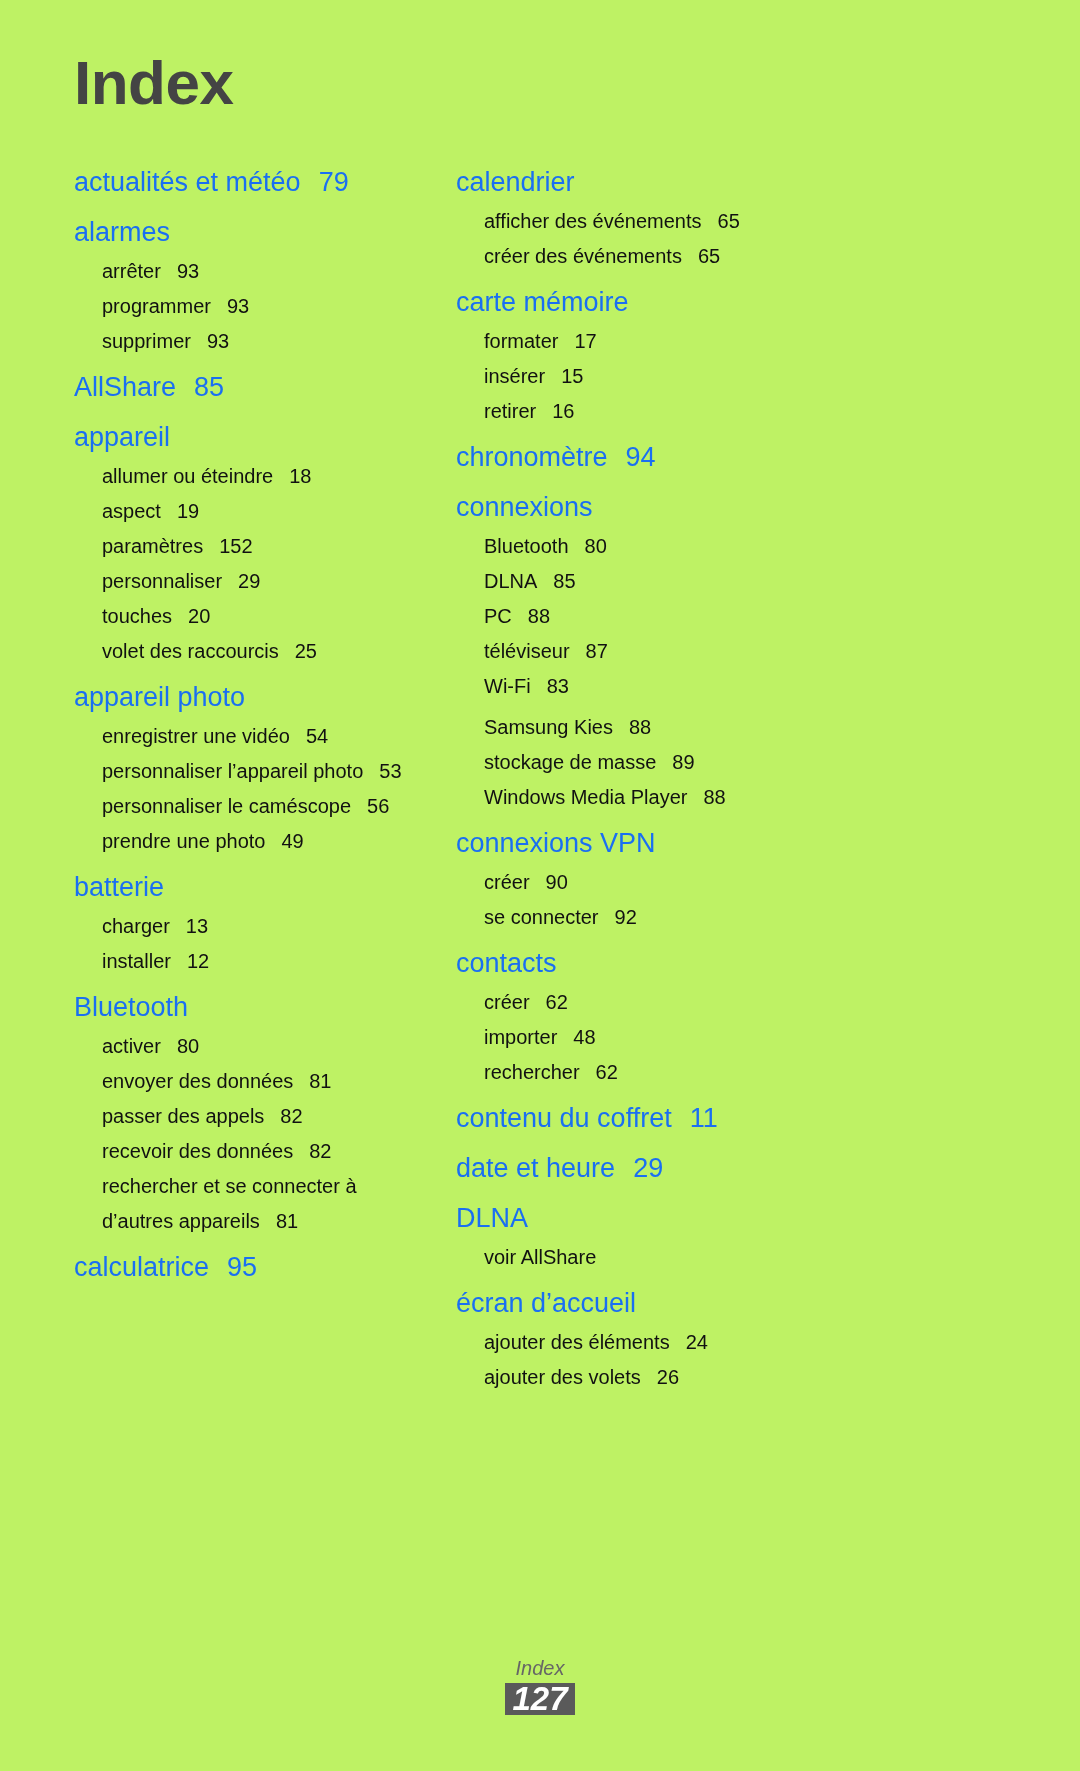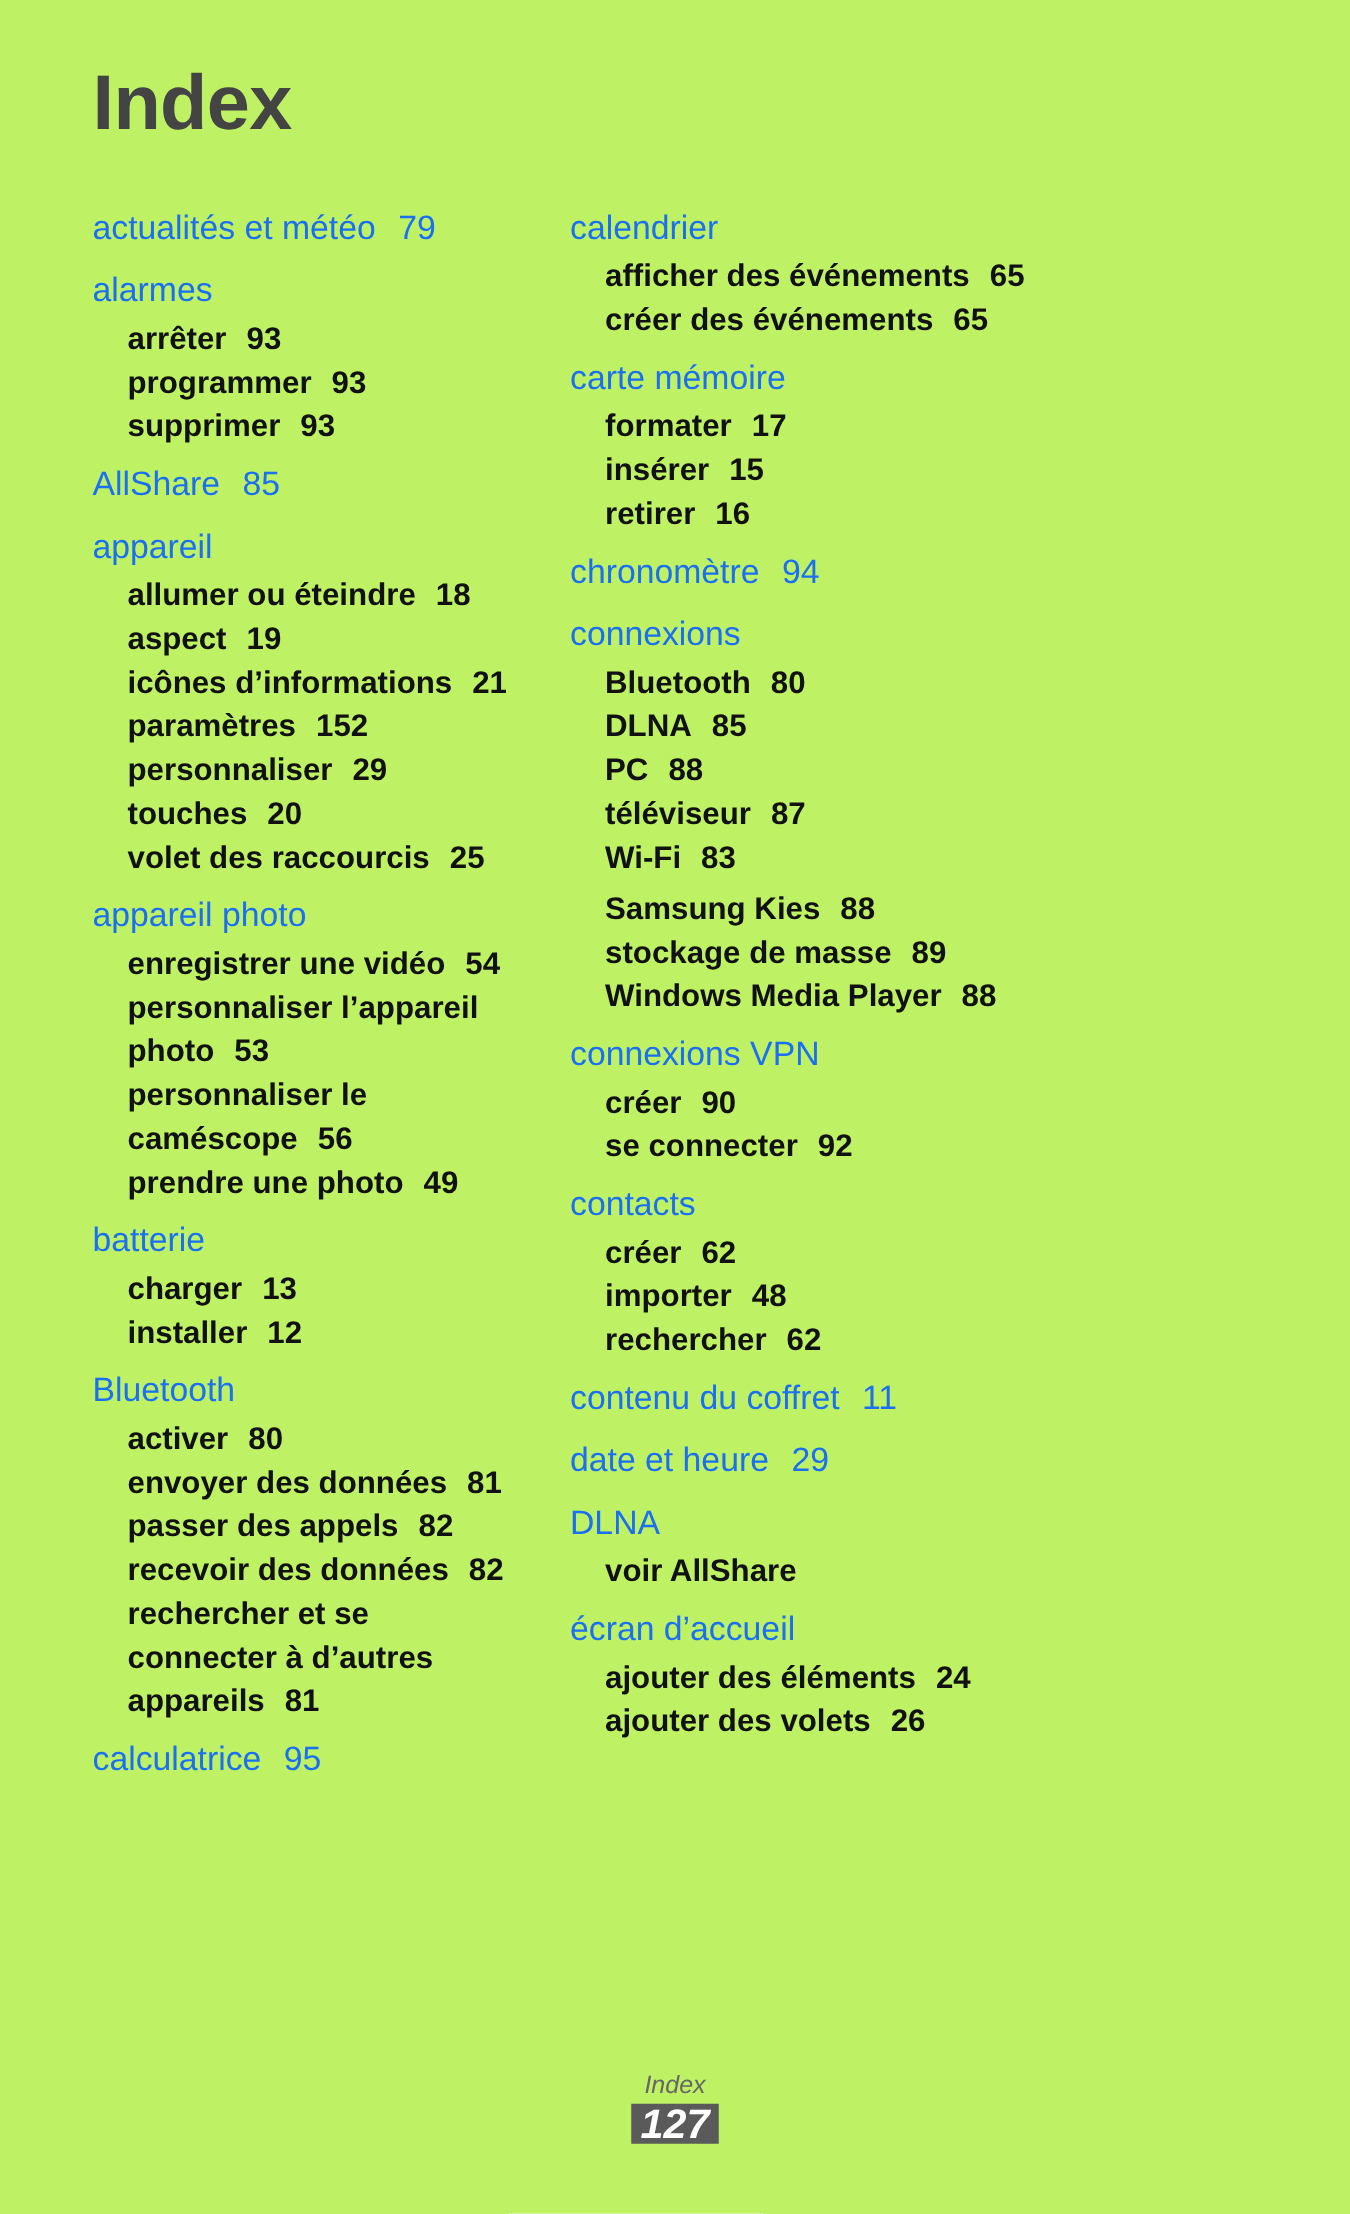--- a/index.html
+++ b/index.html
@@ -55,25 +55,24 @@
     color: #1a6ff2;
     font-size: 27px;
     line-height: 44px;
     white-space: nowrap;
   }
   .heading .pg {
     margin-left: 18px;
   }
   .sub {
     color: #111111;
-    font-size: 25px;
+    font-size: 20px;
     line-height: 35px;
     padding-left: 28px;
     white-space: nowrap;
-    font-weight: bold;
   }
   .sub .pg {
     margin-left: 16px;
   }
   .sub.wrap {
     white-space: normal;
   }
   .footer {
     position: absolute;
     left: 0;
@@ -121,21 +120,20 @@
           <div class="sub"><span>programmer</span><span class="pg">93</span></div>
           <div class="sub"><span>supprimer</span><span class="pg">93</span></div>
         </div>
         <div class="entry-group">
           <div class="heading"><span>AllShare</span><span class="pg">85</span></div>
         </div>
         <div class="entry-group">
           <div class="heading"><span>appareil</span></div>
           <div class="sub"><span>allumer ou éteindre</span><span class="pg">18</span></div>
           <div class="sub"><span>aspect</span><span class="pg">19</span></div>
-          <div class="sub"><span>icônes d’informations</span><span class="pg">21</span></div>
           <div class="sub"><span>paramètres</span><span class="pg">152</span></div>
           <div class="sub"><span>personnaliser</span><span class="pg">29</span></div>
           <div class="sub"><span>touches</span><span class="pg">20</span></div>
           <div class="sub"><span>volet des raccourcis</span><span class="pg">25</span></div>
         </div>
         <div class="entry-group">
           <div class="heading"><span>appareil photo</span></div>
           <div class="sub"><span>enregistrer une vidéo</span><span class="pg">54</span></div>
           <div class="sub wrap"><span>personnaliser l’appareil photo</span><span class="pg">53</span></div>
           <div class="sub wrap"><span>personnaliser le caméscope</span><span class="pg">56</span></div>

